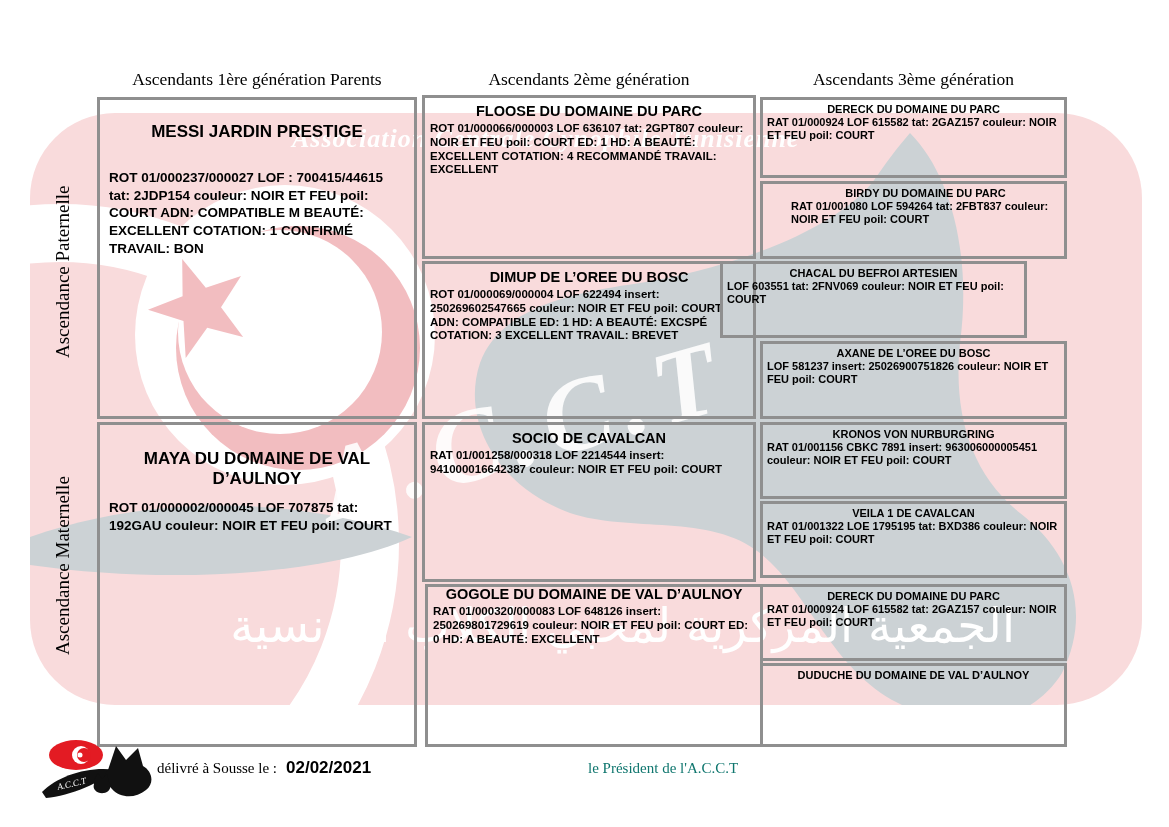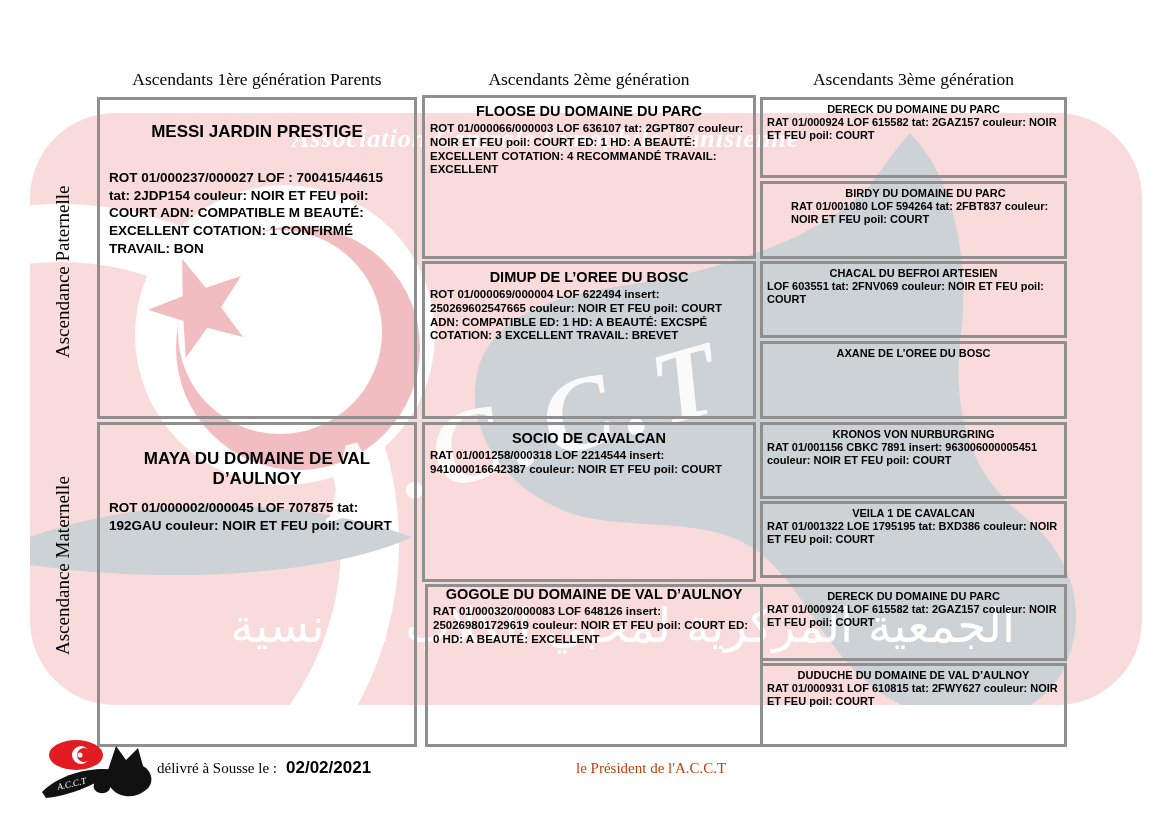--- a/index.html
+++ b/index.html
@@ -55,36 +55,36 @@
   #box-maya .pbody{margin-top:11px;}
 
   #box-floose{left:422px;top:95px;width:334px;height:164px;}
   #box-dimup{left:422px;top:261px;width:334px;height:158px;}
   #box-socio{left:422px;top:422px;width:334px;height:160px;}
   #box-gogole{left:425px;top:584px;width:338px;height:163px;}
   #box-gogole .ptitle{margin-top:0;}
 
   #box-dereck1{left:760px;top:97px;width:307px;height:81px;}
   #box-birdy{left:760px;top:181px;width:307px;height:78px;padding-left:24px;}
-  #box-chacal{left:760px;top:261px;width:307px;height:77px;}
+  #box-chacal{left:720px;top:261px;width:307px;height:77px;}
   #box-axane{left:760px;top:341px;width:307px;height:78px;}
   #box-kronos{left:760px;top:422px;width:307px;height:77px;}
   #box-veila{left:760px;top:501px;width:307px;height:77px;}
   #box-dereck2{left:760px;top:584px;width:307px;height:77px;}
   #box-duduche{left:760px;top:663px;width:307px;height:84px;}
 
   
   .footer-logo{position:absolute;left:36px;top:738px;z-index:3;}
   .issued-label{position:absolute;left:157px;top:760px;z-index:3;
                 font-family:"Liberation Serif",serif;font-size:15px;color:#000;}
   .issued-date{position:absolute;left:286px;top:758px;z-index:3;
                font-family:"Liberation Sans",sans-serif;font-weight:bold;
                font-size:17px;color:#000;}
-  .president{position:absolute;left:576px;top:760px;z-index:3;
-             font-family:"Liberation Serif",serif;font-size:15px;color:#c2410c;}
+  .president{position:absolute;left:588px;top:760px;z-index:3;
+             font-family:"Liberation Serif",serif;font-size:15px;color:#0f766e;}
 </style>
 </head>
 <body>
 
 <div class="page">
 
   <svg class="band-art" width="1112" height="592" viewBox="0 0 1112 592">
     <rect x="0" y="0" width="1112" height="592" rx="85" style="fill:var(--band-pink,#f9dbdc)"></rect>
     <g clip-path="url(#bandclip)">
       <clipPath id="bandclip">
@@ -151,36 +151,36 @@
   <div class="pbox gen3" id="box-birdy">
     <div class="ptitle">BIRDY DU DOMAINE DU PARC</div>
     <div class="pbody">RAT 01/001080 LOF 594264 tat: 2FBT837 couleur: NOIR ET FEU poil: COURT</div>
   </div>
   <div class="pbox gen3" id="box-chacal">
     <div class="ptitle">CHACAL DU BEFROI ARTESIEN</div>
     <div class="pbody">LOF 603551 tat: 2FNV069 couleur: NOIR ET FEU poil: COURT</div>
   </div>
   <div class="pbox gen3" id="box-axane">
     <div class="ptitle">AXANE DE L’OREE DU BOSC</div>
+    <div class="pbody">LOF 581237 insert: 25026900751826 couleur: NOIR ET FEU poil: COURT</div>
   </div>
   <div class="pbox gen3" id="box-kronos">
     <div class="ptitle">KRONOS VON NURBURGRING</div>
     <div class="pbody">RAT 01/001156 CBKC 7891 insert: 963006000005451 couleur: NOIR ET FEU poil: COURT</div>
   </div>
   <div class="pbox gen3" id="box-veila">
     <div class="ptitle">VEILA 1 DE CAVALCAN</div>
     <div class="pbody">RAT 01/001322 LOE 1795195 tat: BXD386 couleur: NOIR ET FEU poil: COURT</div>
   </div>
   <div class="pbox gen3" id="box-dereck2">
     <div class="ptitle">DERECK DU DOMAINE DU PARC</div>
     <div class="pbody">RAT 01/000924 LOF 615582 tat: 2GAZ157 couleur: NOIR ET FEU poil: COURT</div>
   </div>
   <div class="pbox gen3" id="box-duduche">
     <div class="ptitle">DUDUCHE DU DOMAINE DE VAL D’AULNOY</div>
-    <div class="pbody">RAT 01/000931 LOF 610815 tat: 2FWY627 couleur: NOIR ET FEU poil: COURT</div>
   </div>
 
   <svg class="footer-logo" width="130" height="70" viewBox="0 0 130 70">
     <ellipse cx="40" cy="17" rx="27" ry="15" style="fill:var(--flag-red,#e31b23)"></ellipse>
     <circle cx="45" cy="17" r="9" fill="#ffffff"></circle>
     <circle cx="48" cy="17" r="7" style="fill:var(--flag-red,#e31b23)"></circle>
     <circle cx="44" cy="17" r="2.5" fill="#ffffff"></circle>
     <path fill="#111111" d="M 6,54 C 22,38 52,28 80,32 C 66,44 34,58 10,60 Z"></path>
     <path fill="#111111" d="M 72,32 L 80,8 L 90,22 L 102,10 L 107,28 C 116,33 119,45 110,52
              C 99,61 84,60 76,51 C 69,43 66,38 72,32 Z"></path>

